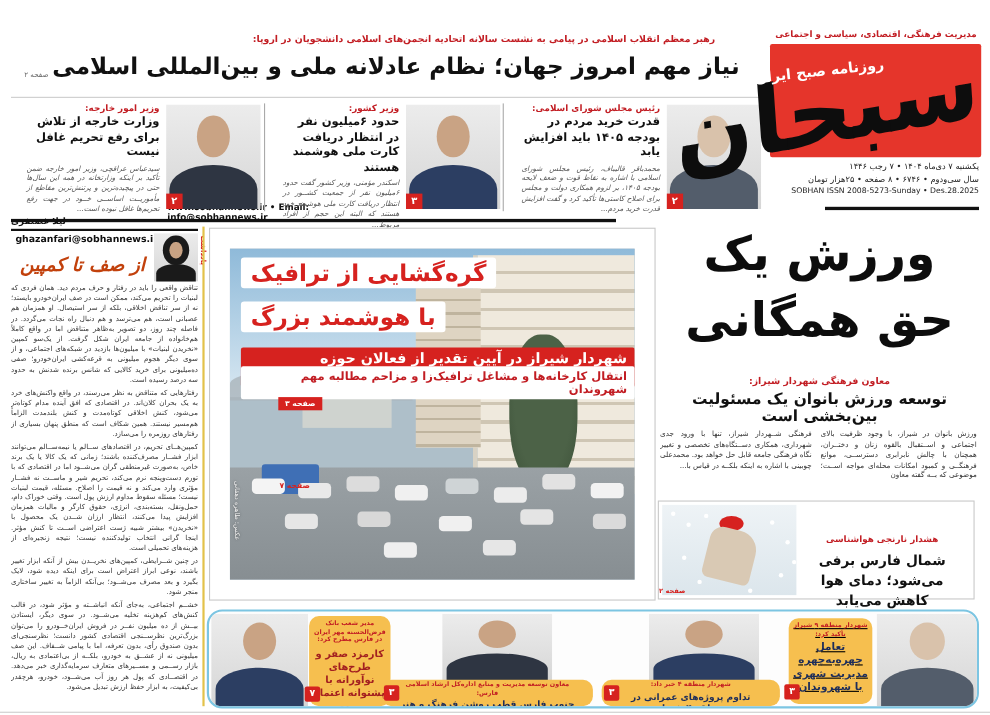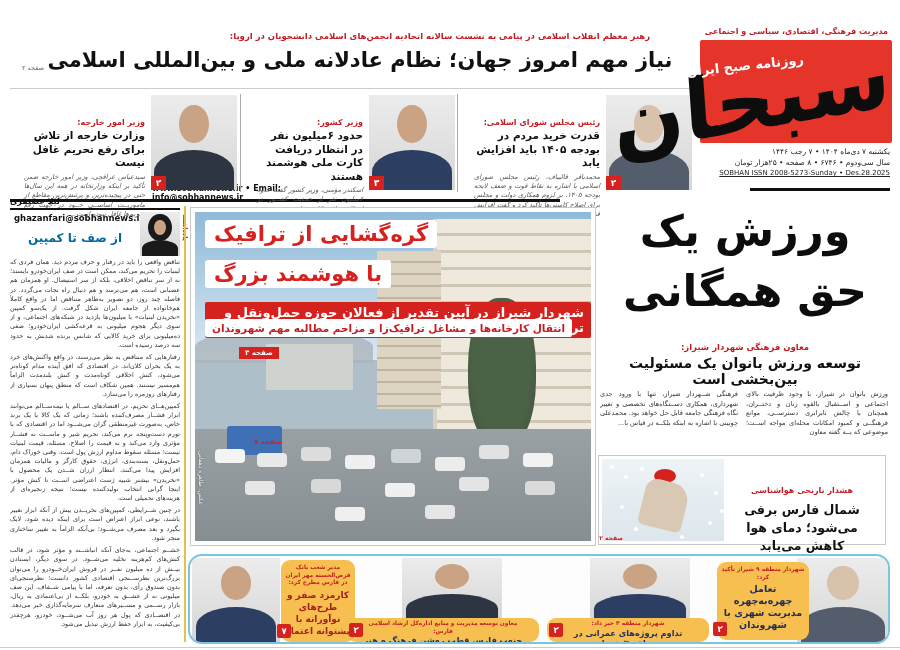--- a/index.html
+++ b/index.html
@@ -5,34 +5,34 @@
   * { margin:0; padding:0; box-sizing:border-box; }
   html,body { width:900px; height:650px; background:#fff; font-family:"DejaVu Sans",sans-serif; }
   .page { position:relative; width:900px; height:650px; background:#fff; overflow:hidden; direction:rtl; }
 
   
   .tagline { position:absolute; right:12px; top:27px; font-size:8px; color:#c21d23; font-weight:bold; }
   .logo-box { position:absolute; right:8px; top:40px; width:192px; height:103px; background:#e5352b; border-radius:2px; }
   .logo-sub { position:absolute; right:96px; top:58px; font-size:13px; color:#fff; font-weight:bold; transform:rotate(-6deg); z-index:3; }
   .logo-callig { position:absolute; right:14px; top:18px; font-size:84px; font-weight:bold; color:#0d0d0d; line-height:1.4; transform:rotate(-10deg) skewX(-6deg); transform-origin:top right; z-index:2; letter-spacing:-4px; }
   .dates { position:absolute; right:10px; top:147px; width:188px; text-align:right; font-size:7.5px; color:#222; line-height:10.5px; z-index:4; }
-  .dates .latin { direction:ltr; font-size:7px;text-decoration:underline; }
+  .dates .latin { direction:ltr; font-size:7px; }
   .contact { position:absolute; left:152px; top:184px; width:190px; direction:ltr; text-align:left; font-size:8px; font-weight:bold; color:#111; }
   .rule-main { position:absolute; right:340px; left:10px; top:199px; height:3px; background:#111; }
   .rule-short { position:absolute; right:10px; top:188px; width:140px; height:3px; background:#111; }
 
   
   .lead-kicker { position:absolute; right:240px; left:220px; top:31px; text-align:center; font-size:8.5px; font-weight:bold; color:#c21d23; }
   .lead-headline { position:absolute; right:210px; left:30px; top:45px; text-align:center; font-size:21px; font-weight:bold; color:#111; line-height:30px; }
   .lead-pageref { position:absolute; left:22px; top:64px; font-size:6.5px; color:#666; }
   .rule-thin-top { position:absolute; right:210px; left:10px; top:88px; height:1px; background:#ccc; }
 
   
   .story { position:absolute; top:92px; height:104px; }
-  .story .txt { position:absolute; right:92px; left:12px; top:2px; text-align:right;margin-top:24px; }
+  .story .txt { position:absolute; right:92px; left:12px; top:2px; text-align:right; }
   .story .kicker { font-size:8px; font-weight:bold; color:#c21d23; margin-bottom:2px; }
   .story .head { font-size:10.5px; font-weight:bold; color:#111; line-height:13.5px; margin-bottom:3px; }
   .story .body { font-size:6.6px; color:#555; line-height:9.4px; text-align:justify;font-style:italic; }
   .story .photo { position:absolute; right:0; top:3px; width:86px; height:95px; overflow:hidden; }
   .badge { position:absolute; left:0; bottom:0; width:15px; height:14px; background:#d6221f; color:#fff; font-size:9px; font-weight:bold; text-align:center; line-height:14px; z-index:5; }
   .pos-c { right:208px; width:230px; }
   .pos-b { right:445px; width:210px; }
   .pos-a { right:663px; width:225px; }
   .vdiv { position:absolute; top:94px; height:98px; width:1px; background:#aaa; }
   .vdiv1 { right:442px; } .vdiv2 { right:659px; }
@@ -43,27 +43,27 @@
   .person::after { content:""; position:absolute; bottom:-4%; left:4%; width:92%; height:46%; border-radius:50% 50% 0 0; background:#2e3542; }
   .p-navy::after { background:#2c3e62; }
   .p-gray::before { background:#d9c2ab; } .p-gray::after { background:#535d6b; }
   .p-hijab::before { background:#c9a384; top:18%; left:36%; width:28%; height:34%; box-shadow:0 0 0 6px #1a1a1a; }
   .p-hijab::after { background:#1a1a1a; height:40%; }
   .col-author-wrap { position:absolute; left:10px; top:197px; width:170px; text-align:left; font-size:8px; font-weight:bold; color:#111; }
   .col-rule { position:absolute; left:10px; top:208px; width:170px; height:2px; background:#111; }
   .col-email { position:absolute; left:14px; top:213px; width:125px; direction:ltr; text-align:center; font-size:8.5px; font-weight:bold; color:#111; }
   .col-photo { position:absolute; left:140px; top:212px; width:40px; height:44px; overflow:hidden; }
   .col-vlabel { position:absolute; left:181px; top:214px; font-size:6.5px; color:#d6221f; font-weight:bold; writing-mode:vertical-rl; }
-  .col-title { position:absolute; left:14px; top:231px; width:122px; text-align:center; font-size:12px; font-weight:bold; color:#0369a1; }
+  .col-title { position:absolute; left:14px; top:231px; width:122px; text-align:center; font-size:17px; font-weight:bold; color:#c2410c;font-style:italic; }
   .col-body { position:absolute; left:10px; top:258px; width:170px; height:384px; overflow:hidden; font-size:6.4px; line-height:9.2px; color:#333; text-align:justify; }
   .col-body p { margin-bottom:3px; }
   .yellow-rule { position:absolute; left:184px; top:206px; width:2px; height:436px; background:#e3c24a; }
 
   
-  .photo-frame { position:absolute; left:190px; top:207px; width:406px; height:339px; background:#fff; border:1px solid #c8c8c8; padding:4px; }
+  .photo-frame { position:absolute; left:190px; top:207px; width:406px; height:339px; background:#fff; border:1px solid #c8c8c8; padding:18px; }
   .scene { position:relative; width:100%; height:100%; overflow:hidden; background:#aebfc9; }
   .sky { position:absolute; top:0; left:0; right:0; height:45%; background:linear-gradient(#8fbad9,#d9e8f2); }
   .mountain { position:absolute; top:36%; left:0; width:45%; height:10%; background:#aab4ba; border-radius:50% 50% 0 0; opacity:.8; }
   .bld1 { position:absolute; right:0; top:2%; width:40%; height:72%; background:repeating-linear-gradient(#efe9dd 0 14px,#cfc6b4 14px 17px); border-left:4px solid #d8d2c4; }
   .bld2 { position:absolute; right:38%; top:12%; width:16%; height:48%; background:repeating-linear-gradient(#ded4c2 0 10px,#bfb49e 10px 12px); }
   .bld3 { position:absolute; left:18%; top:40%; width:22%; height:14%; background:#cfd3cf; }
   .tree { position:absolute; right:14%; top:26%; width:17%; height:46%; background:radial-gradient(ellipse at 50% 40%, #4c6247 0 60%, #3c5038 100%); border-radius:45%; }
   .road { position:absolute; bottom:0; left:0; right:0; height:34%; background:linear-gradient(#9aa1a5,#878e92); }
   .cars { position:absolute; left:20px; bottom:78px; width:30px; height:14px; border-radius:4px; background:#f4f4f4;
     box-shadow:42px 4px 0 #e9e9e9, 86px -2px 0 #dcdcdc, 130px 6px 0 #f0f0f0, 176px 0 0 #cfd4d6, 220px 8px 0 #ececec,
@@ -222,21 +222,21 @@
       <div class="w-head">شمال فارس برفی می‌شود؛ دمای هوا کاهش می‌یابد</div>
     </div>
     <div class="w-page">صفحه ۲</div>
   </div>
 
   <div class="strip">
 
     <div class="sphoto" style="left:607px; top:2px; width:92px; height:84px;">
       <div class="person p-gray"></div>
     </div>
-    <div class="ybox" style="left:527px; top:6px; width:92px; height:78px;">
+    <div class="ybox" style="left:527px; top:6px; width:76px; height:78px;text-decoration:underline;">
       <div class="yk">شهردار منطقه ۹ شیراز تأکید کرد:</div>
       <div class="yh">تعامل چهره‌به‌چهره مدیریت شهری با شهروندان</div>
     </div>
     <div class="sbadge" style="left:523px; top:66px;">۳</div>
 
     <div class="sphoto" style="left:400px; top:2px; width:100px; height:62px;">
       <div class="person p-navy"></div>
     </div>
     <div class="ybox" style="left:357px; top:62px; width:162px; height:24px;">
       <div class="yk" style="margin:2px 14px 0;">شهردار منطقه ۴ خبر داد:</div>

